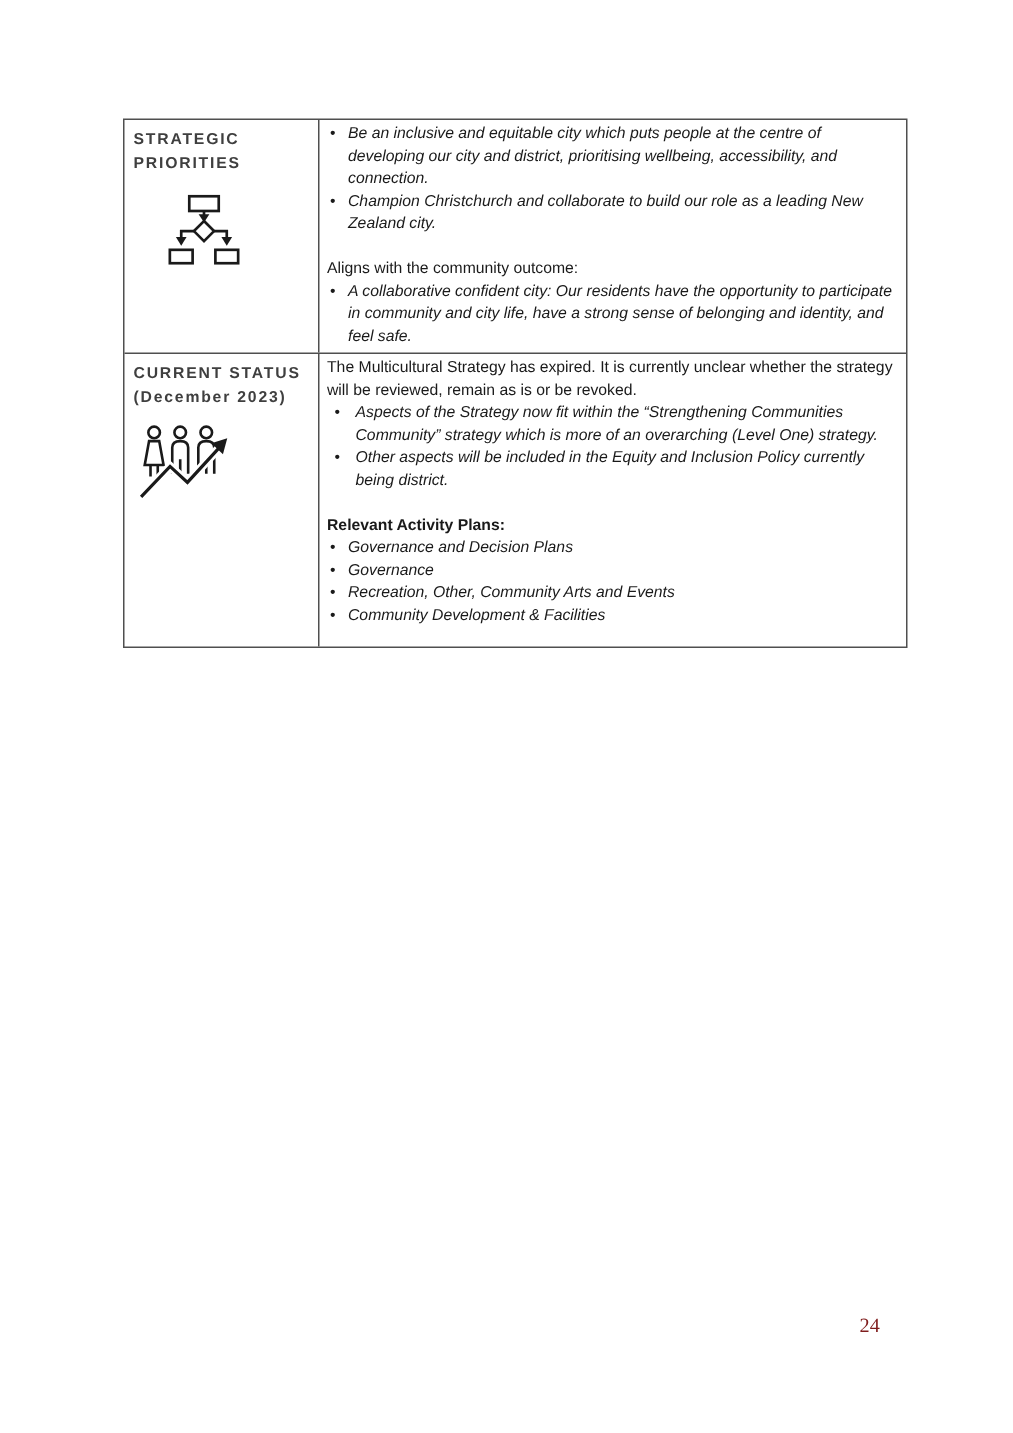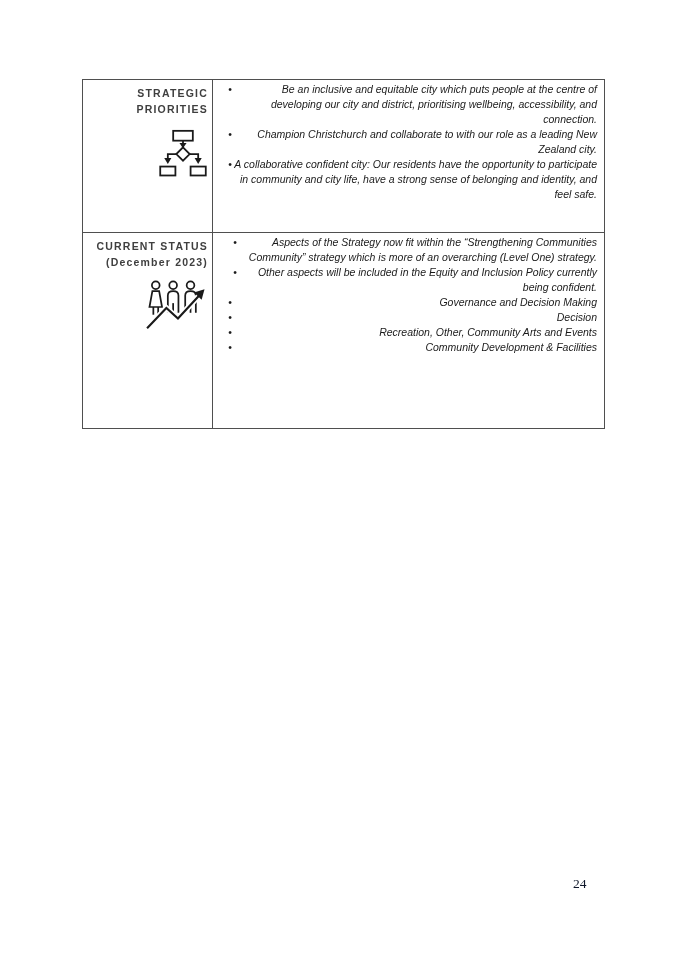--- a/index.html
+++ b/index.html
@@ -3,21 +3,21 @@
 <meta charset="utf-8">
 <style>
   html, body { margin:0; padding:0; }
   body {
     width:675px; height:955px;
     background:#ffffff;
     font-family:"Liberation Sans", sans-serif;
     position:relative;
     color:#1a1a1a;
   }
-  .page { position:absolute; inset:0; background:#ffffff; overflow:hidden;text-align:right; }
+  .page { position:absolute; inset:0; background:#ffffff; overflow:hidden; }
 
   .doc-table {
     position:absolute; left:82px; top:79px; width:523px;
     box-sizing:border-box;
     border:1px solid #4f4f4f;
   }
   .trow { display:grid; grid-template-columns:130px 1fr; }
   .trow.row1 { min-height:152px; border-bottom:1px solid #4f4f4f; }
   .trow.row2 { min-height:195px; }
 
@@ -43,21 +43,21 @@
   .li .b { flex:0 0 14px; box-sizing:border-box; padding-left:2px; }
   .li.deep .b { flex:0 0 19px; padding-left:5px; }
   .li .t { flex:1 1 auto;font-style:italic; }
   .plain { }
   .gap { margin-top:15px; }
   .bold { font-weight:bold; }
 
   .pageno {
     position:absolute; left:573px; top:876px;
     font-family:"Liberation Serif", serif;
-    font-size:13.5px; color:#0f172a;
+    font-size:13.5px; color:#7f1d1d;
   }
 </style>
 </head>
 <body>
 
 <div class="page">
 
   <div class="doc-table">
 
     <div class="trow row1">
@@ -78,22 +78,23 @@
           </svg>
         </div>
       </div>
       <div class="ccell">
         <div class="li">
           <span class="b">•</span>
           <span class="t">Be an inclusive and equitable city which puts people at the centre of developing our city and district, prioritising wellbeing, accessibility, and connection.</span>
         </div>
         <div class="li">
           <span class="b">•</span>
-          <span class="t">Champion Christchurch and collaborate to with our role as a leading New Zealand city.</span>
+          <span class="t">Champion Christchurch and collaborate to build our role as a leading New Zealand city.</span>
         </div>
+        <div class="plain gap">Aligns with the community outcome:</div>
         <div class="li">
           <span class="b">•</span>
           <span class="t">A collaborative confident city: Our residents have the opportunity to participate in community and city life, have a strong sense of belonging and identity, and feel safe.</span>
         </div>
       </div>
     </div>
 
     <div class="trow row2">
       <div class="hcell">
         <div class="hlabel">CURRENT STATUS</div>
@@ -114,35 +115,37 @@
             <path d="M40.5,35 L40.5,17 Q40.5,12.5 46,12.5 Q51.5,12.5 51.5,17 L51.5,35" fill="#ffffff" stroke="#1a1a1a" stroke-width="1.8"></path>
             <line x1="46" y1="25" x2="46" y2="35" stroke="#1a1a1a" stroke-width="1.8"></line>
 
             <polyline points="1,51 21,30 33,41 55,17" fill="none" stroke="#ffffff" stroke-width="6"></polyline>
             <polyline points="1,51 21,30 33,41 55,17" fill="none" stroke="#1a1a1a" stroke-width="2.2"></polyline>
             <polygon points="60.5,10.5 49.5,14 57.5,21.5" fill="#1a1a1a"></polygon>
           </svg>
         </div>
       </div>
       <div class="ccell">
+        <div class="plain">The Multicultural Strategy has expired. It is currently unclear whether the strategy will be reviewed, remain as is or be revoked.</div>
         <div class="li deep">
           <span class="b">•</span>
           <span class="t">Aspects of the Strategy now fit within the “Strengthening Communities Community” strategy which is more of an overarching (Level One) strategy.</span>
         </div>
         <div class="li deep">
           <span class="b">•</span>
-          <span class="t">Other aspects will be included in the Equity and Inclusion Policy currently being confident.</span>
+          <span class="t">Other aspects will be included in the Equity and Inclusion Policy currently being district.</span>
+        </div>
+        <div class="plain gap bold">Relevant Activity Plans:</div>
+        <div class="li">
+          <span class="b">•</span>
+          <span class="t">Governance and Decision Plans</span>
         </div>
         <div class="li">
           <span class="b">•</span>
-          <span class="t">Governance and Decision Making</span>
-        </div>
-        <div class="li">
-          <span class="b">•</span>
-          <span class="t">Decision</span>
+          <span class="t">Governance</span>
         </div>
         <div class="li">
           <span class="b">•</span>
           <span class="t">Recreation, Other, Community Arts and Events</span>
         </div>
         <div class="li">
           <span class="b">•</span>
           <span class="t">Community Development &amp; Facilities</span>
         </div>
       </div>

